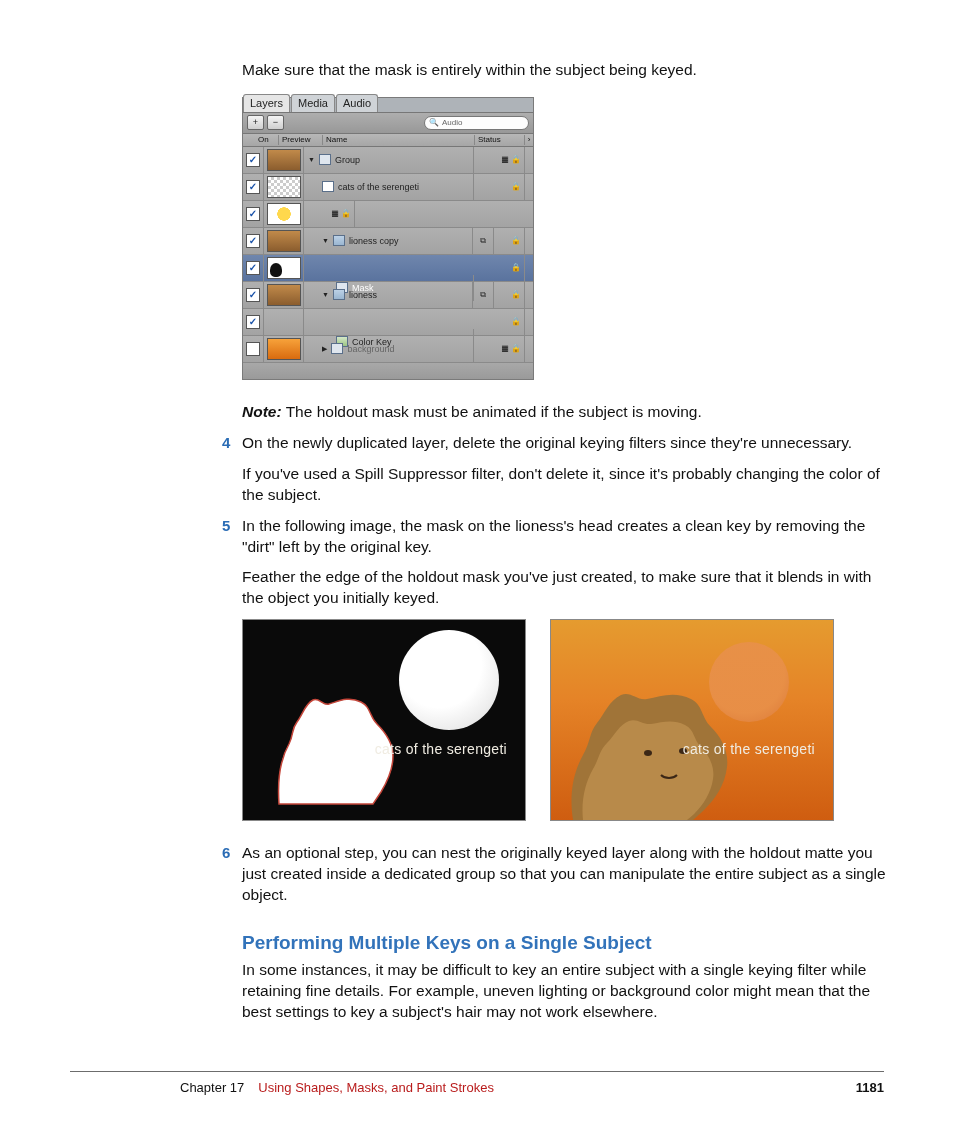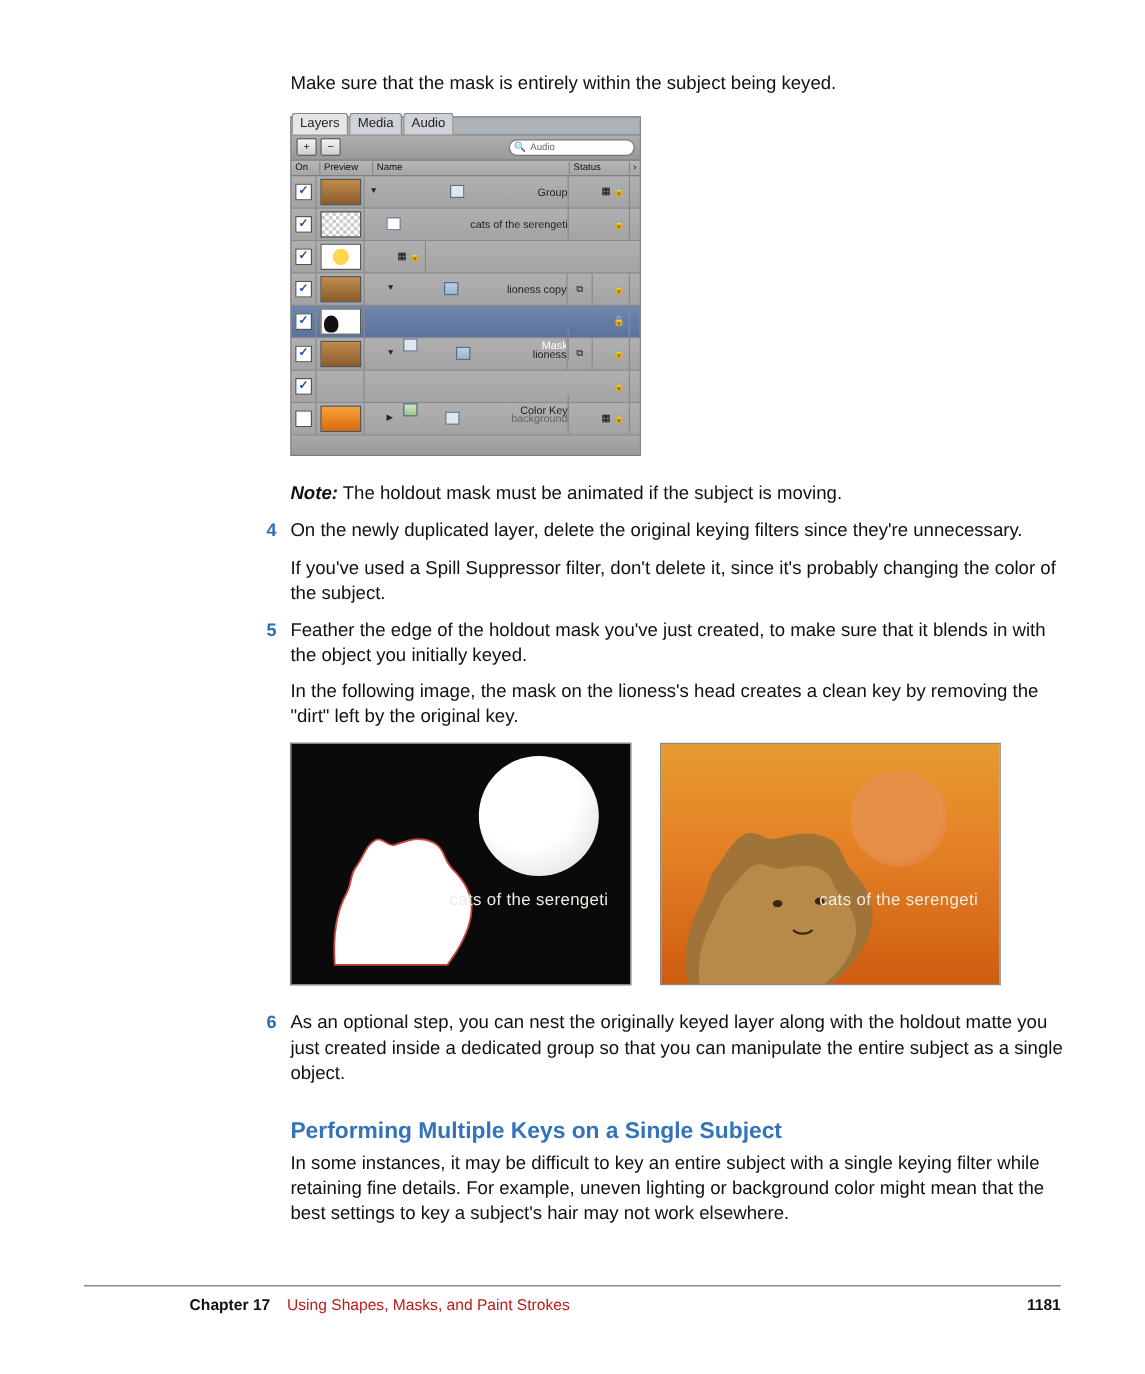--- a/index.html
+++ b/index.html
@@ -99,21 +99,21 @@
   }
   .lp-head {
     display: flex;
     background: linear-gradient(#b7b7b7,#a6a6a6);
     border-bottom: 1px solid #777;
     height: 12px;
     align-items: center;
     font-size: 8px;
     color: #111;
   }
-  .col-on { width: 20px; padding-left: 3px; border-right: 1px solid #888; }
+  .col-on { width: 20px; padding-left: 15px; border-right: 1px solid #888; }
   .col-prev { width: 40px; padding-left: 3px; border-right: 1px solid #888; }
   .col-name { flex: 1; padding-left: 3px; border-right: 1px solid #888; }
   .col-stat { width: 46px; padding-left: 3px; border-right: 1px solid #888; }
   .col-end { width: 8px; text-align: center; }
   .lp-row {
     display: flex;
     align-items: center;
     height: 26px;
     border-bottom: 1px solid #8a8a8a;
     background: linear-gradient(#b0b0b0,#a3a3a3);
@@ -127,21 +127,21 @@
   }
   .chk.off { color: transparent; }
   .r-prev { width: 40px; height: 100%; border-right:1px solid #8a8a8a; display:flex; align-items:center; justify-content:center; padding:2px; box-sizing:border-box; }
   .thumb { width: 32px; height: 20px; border: 1px solid #555; background:#c9a87a; display:flex; align-items:center; justify-content:center; overflow:hidden; }
   .thumb.checker { background: repeating-conic-gradient(#ccc 0 25%, #fff 0 50%) 0 0/6px 6px; }
   .thumb.sun { background: radial-gradient(circle at 50% 50%, #ffd84d 0 35%, transparent 36%), #fff; }
   .thumb.orange { background: linear-gradient(#f7a23a,#d96b0f); }
   .thumb.lion { background: linear-gradient(#c18a4a,#8b5d2e); }
   .thumb.mask { background:#fff; position:relative; }
   .thumb.mask::before { content:""; position:absolute; left:2px; bottom:1px; width:12px; height:14px; background:#111; border-radius:50% 50% 40% 40%; }
-  .r-name { flex:1; display:flex; align-items:center; height:100%; border-right:1px solid #8a8a8a; padding-left:4px; gap:4px;justify-content:space-between; }
+  .r-name { flex:1; display:flex; align-items:center; height:100%; border-right:1px solid #8a8a8a; padding-left:4px; gap:4px; }
   .indent1 { padding-left: 18px; }
   .indent2 { padding-left: 32px; margin-top: 40px; }
   .disc { font-size:7px; }
   .mini-ico { width:10px; height:9px; background:#dfe6ee; border:1px solid #5a6f8a; display:inline-block; }
   .mini-ico.txt { background:#fff; border-color:#5a6f8a; }
   .mini-ico.img { background: linear-gradient(#bcd1e6,#9ab6d1); }
   .mini-ico.fx { background: linear-gradient(#d4e7c8,#9cc583); }
   .r-mid { width: 20px; height:100%; display:flex; align-items:center; justify-content:center; border-right:1px solid #8a8a8a; font-size:8px; }
   .r-stat { width: 46px; height:100%; border-right:1px solid #8a8a8a; display:flex; align-items:center; justify-content:flex-end; padding-right:4px; gap:3px; }
   .si { width:8px; height:8px; display:inline-flex; align-items:center; justify-content:center; font-size:8px; color:#000; }
@@ -186,21 +186,21 @@
   
   .footer {
     position:absolute;
     left: 70px; right:70px; bottom: 50px;
     border-top: 1px solid #6c6c6c;
     padding-top: 8px;
     display:flex;
     align-items:center;
     font-size: 13px;
   }
-  .footer .chap { font-weight:700; margin-left: 88px; }
+  .footer .chap { font-weight:400; margin-left: 110px; }
   .footer .chap-title { color:#b91c1c; margin-left: 14px; }
   .footer .pnum { margin-left:auto; font-weight:700; }
 </style>
 </head>
 <body>
 
 <div class="page">
   <div class="content">
 
     <p class="intro">Make sure that the mask is entirely within the subject being keyed.</p>
@@ -378,22 +378,22 @@
     </p>
 
     <div class="step">
       <span class="step-num">4</span>
       <p>On the newly duplicated layer, delete the original keying filters since they're unnecessary.</p>
       <p>If you've used a Spill Suppressor filter, don't delete it, since it's probably changing the color of the subject.</p>
     </div>
 
     <div class="step">
       <span class="step-num">5</span>
+      <p>In the following image, the mask on the lioness's head creates a clean key by removing the "dirt" left by the original key.</p>
       <p>Feather the edge of the holdout mask you've just created, to make sure that it blends in with the object you initially keyed.</p>
-      <p>In the following image, the mask on the lioness's head creates a clean key by removing the "dirt" left by the original key.</p>
     </div>
 
     <div class="result-row">
       <div class="res black">
         <div class="sun-disc"></div>
         <div class="head-outline">
           <svg viewBox="0 0 130 120">
             <path d="M10,118 C8,90 12,72 20,58 C25,48 22,44 28,36 C34,28 36,18 44,14 C50,11 54,20 60,18 C70,15 80,10 92,16 C102,21 100,30 108,38 C116,46 124,56 124,70 C124,84 118,96 112,106 C108,112 104,118 104,118 Z" fill="#ffffff" stroke="#c4463a" stroke-width="1.5"></path>
           </svg>
         </div>

